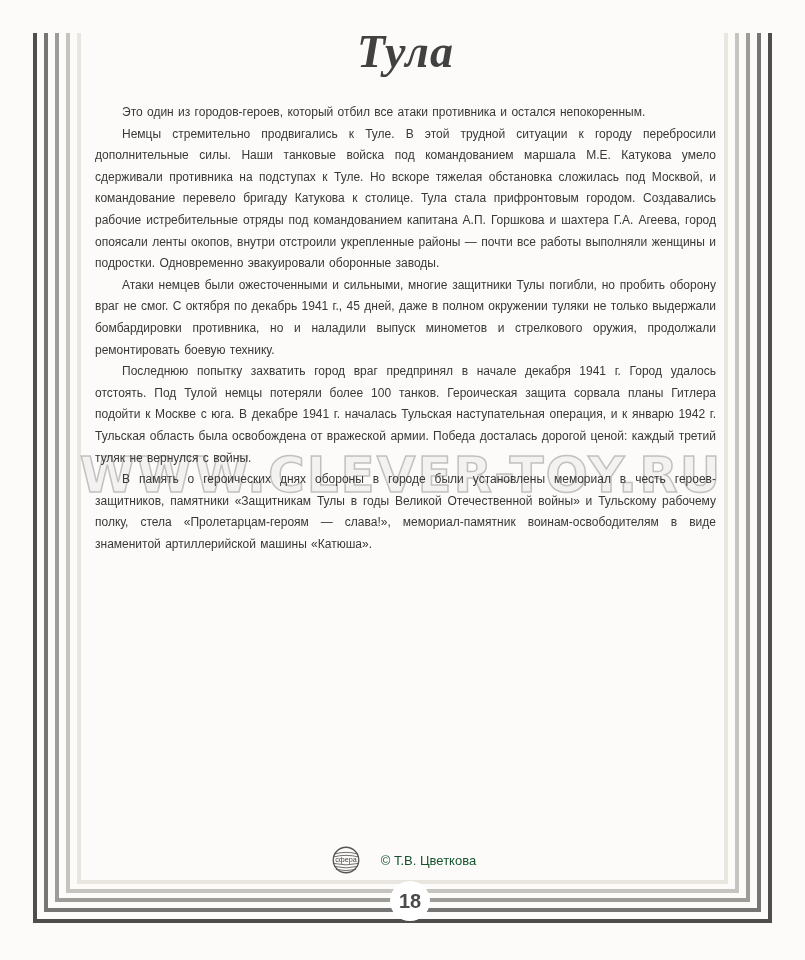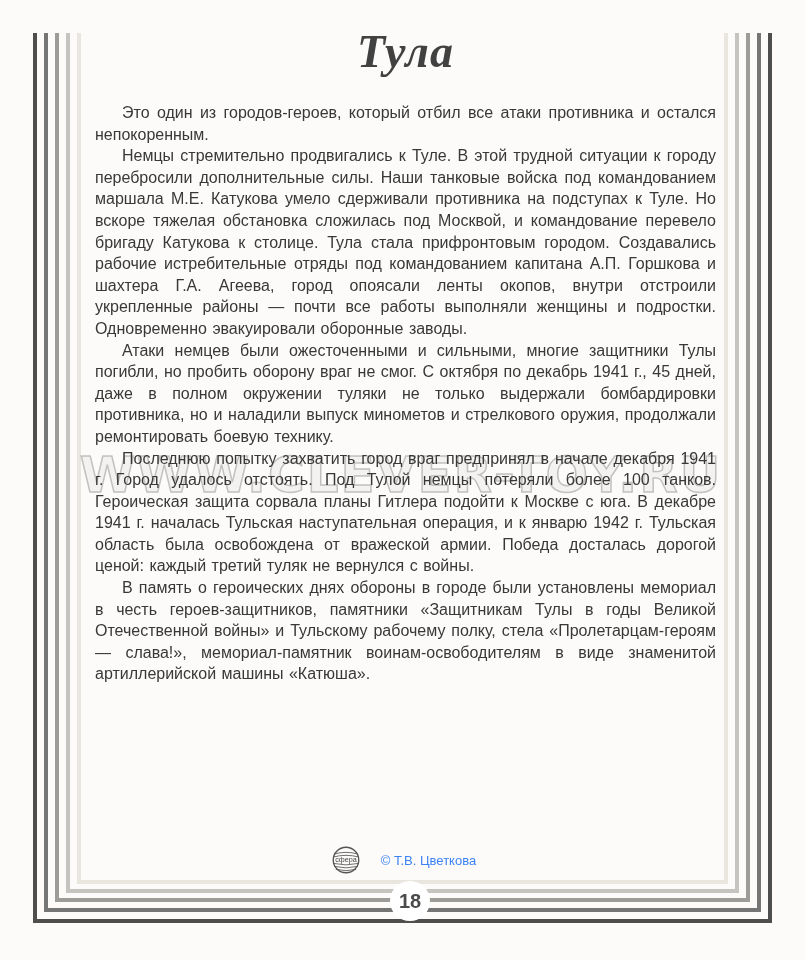--- a/index.html
+++ b/index.html
@@ -25,42 +25,42 @@
   .content{position:absolute;left:95px;width:621px;top:26px;}
   h1.title{
     margin:0 0 24px 0;text-align:center;
     font-family:"Liberation Serif",serif;font-weight:bold;
     font-size:46px;line-height:52px;color:#414141;
     letter-spacing:1px;
     font-style:italic;
   }
   .body-text p{
     margin:0;text-align:justify;text-indent:27px;
-    font-size:16px;line-height:21.6px;color:#383838;
+    font-size:12px;line-height:21.6px;color:#383838;
     word-spacing:1px;
   }
   .watermark{
     position:absolute;left:0;right:3px;top:446px;height:60px;
     text-align:center;white-space:nowrap;
     font-family:"DejaVu Sans",sans-serif;font-weight:bold;
     font-size:50px;letter-spacing:2px;
     color:rgba(170,170,170,0.10);
     -webkit-text-stroke:1.5px rgba(128,128,128,0.45);
     pointer-events:none;
   }
   .footer{
     position:absolute;left:0;right:0;top:840px;height:40px;
     display:flex;align-items:center;justify-content:center;gap:18px;
   }
   .footer .logo{flex:0 0 auto;width:34px;height:34px;}
   .footer .meta{display:flex;flex-direction:column;justify-content:center;}
   .series-title{
     font-size:13.5px;font-weight:bold;letter-spacing:0.6px;color:#454545;
   }
-  .copyright{font-size:13px;color:#3b82f6;margin-top:0;}
+  .copyright{font-size:13px;color:#14532d;margin-top:0;}
   .page-number-badge{
     position:absolute;left:390px;top:881px;width:40px;height:40px;
     background:#ffffff;border-radius:50%;
     display:flex;align-items:center;justify-content:center;
     font-size:20px;font-weight:bold;color:#4b4b4b;
     z-index:5;
   }
 </style>
 </head>
 <body>

